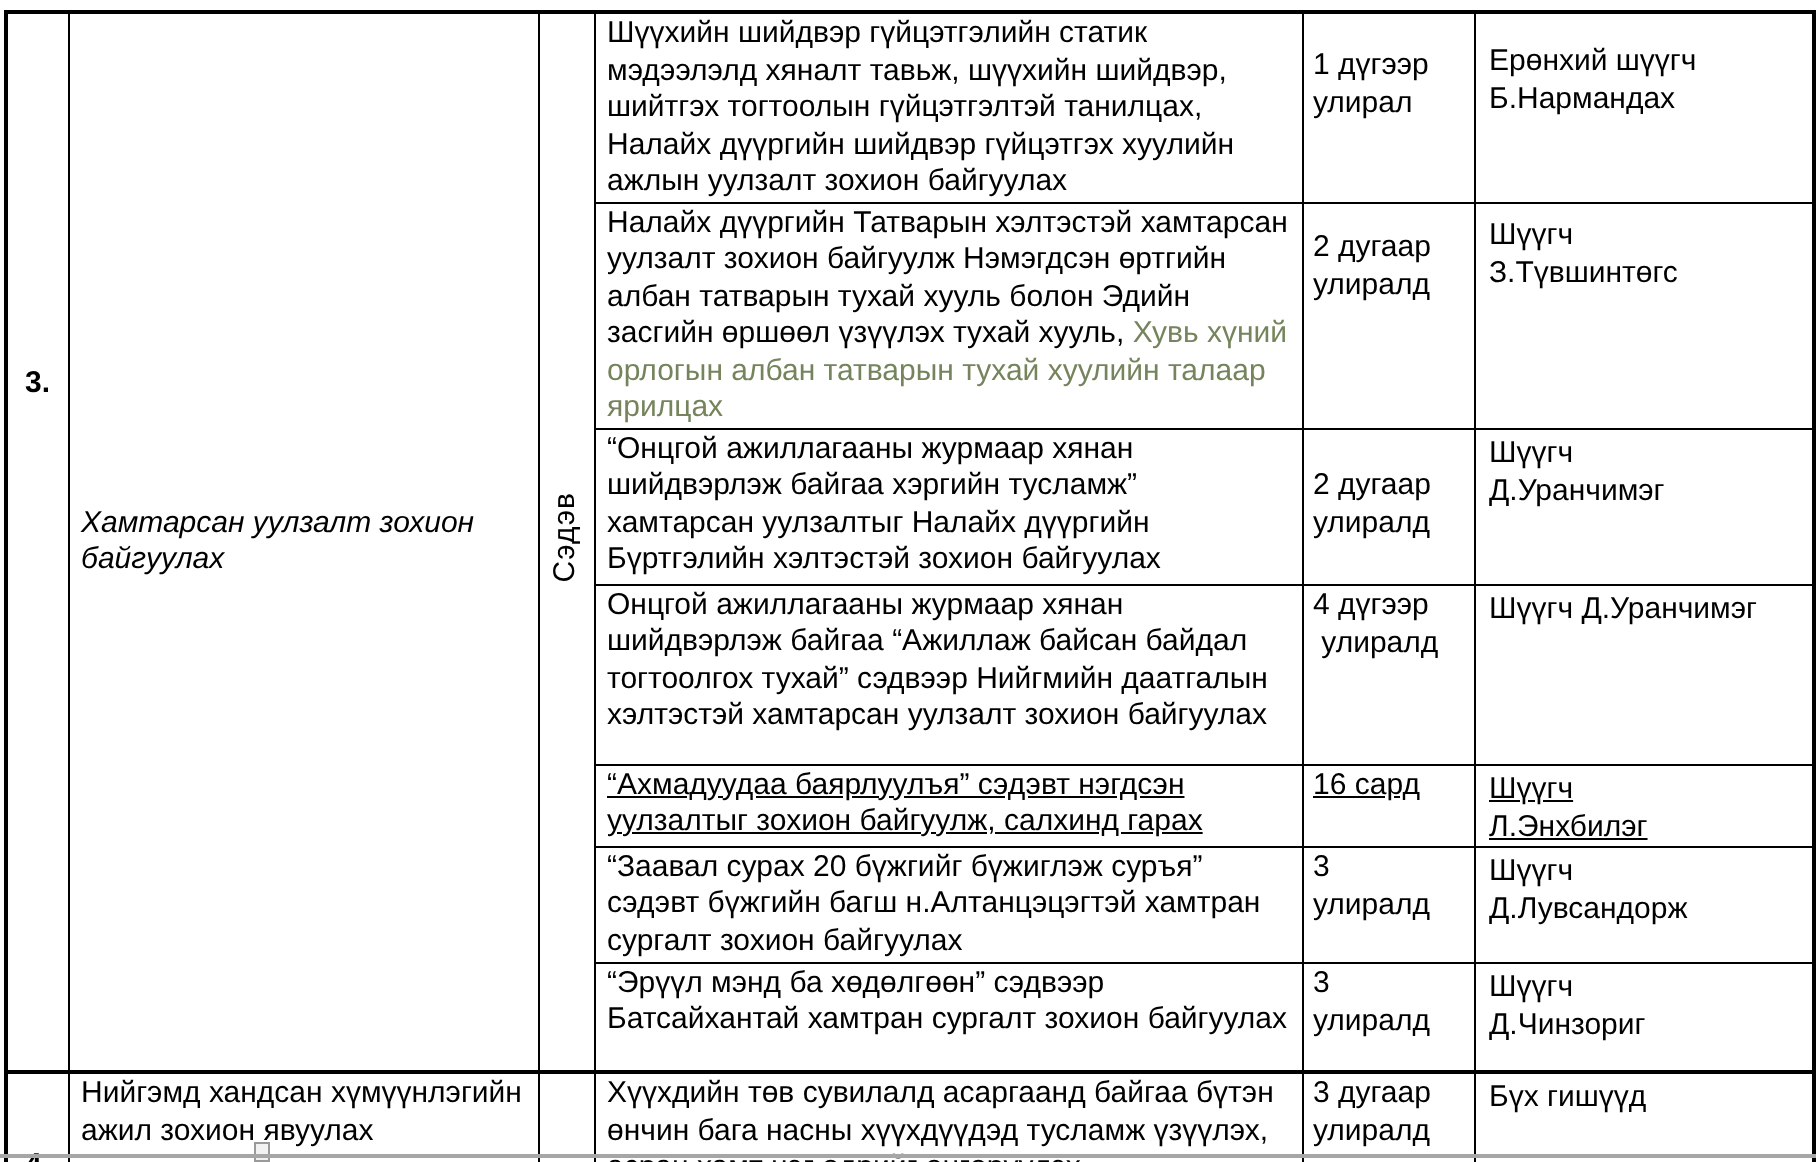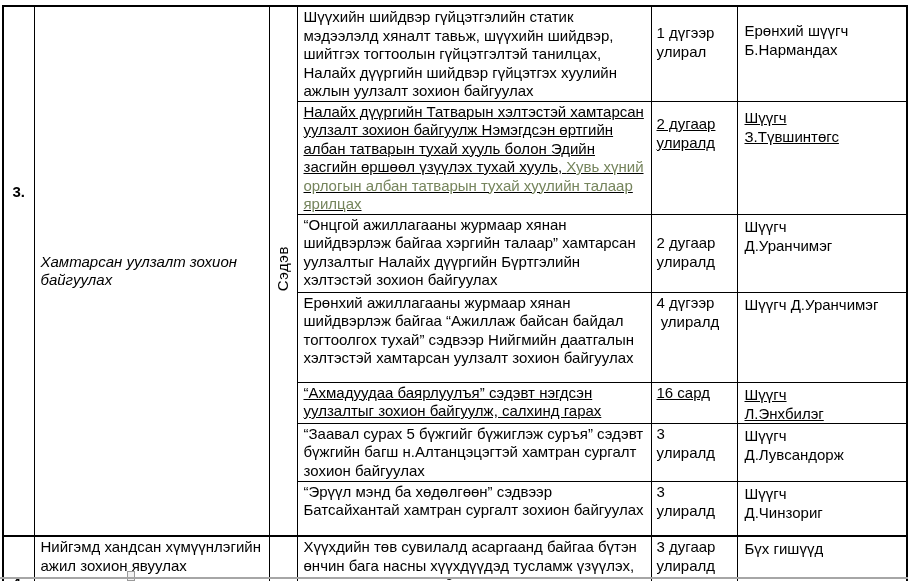--- a/index.html
+++ b/index.html
@@ -23,21 +23,21 @@
   }
   td {
     border: 1px solid #000;
     font-size: 15px;
     line-height: 18.5px;
     vertical-align: top;
     overflow: hidden;
     padding: 1px 5px 0 6px;
   }
   tr.h95  { height: 95px; }
-  tr.h107 { height: 107px; text-decoration: underline; }
+  tr.h107 { height: 107px; }
   tr.h78  { height: 78px; }
   tr.h90  { height: 90px; }
   tr.h35  { height: 35px; text-decoration: underline; }
   tr.h58  { height: 58px; }
   tr.h55  { height: 55px; }
   tr.h48  { height: 48px; }
   tr.section4 td { border-top: 2px solid #000; }
 
   td.num {
     font-weight: bold;
@@ -118,40 +118,40 @@
 Б.Нармандах</td>
       </tr>
       <tr class="h107">
         <td class="content"><span>Налайх дүүргийн Татварын хэлтэстэй хамтарсан уулзалт зохион байгуулж Нэмэгдсэн өртгийн албан татварын тухай хууль болон Эдийн засгийн өршөөл үзүүлэх тухай хууль, </span><span class="green" style="color: rgb(117, 132, 92);">Хувь хүний орлогын албан татварын тухай хуулийн талаар ярилцах</span></td>
         <td class="period pt12">2 дугаар
 улиралд</td>
         <td class="person pt6">Шүүгч
 З.Түвшинтөгс</td>
       </tr>
       <tr class="h78">
-        <td class="content"><span>“Онцгой ажиллагааны журмаар хянан шийдвэрлэж байгаа хэргийн талаар” хамтарсан уулзалтыг Налайх дүүргийн Бүртгэлийн хэлтэстэй зохион байгуулах</span></td>
+        <td class="content"><span>“Онцгой ажиллагааны журмаар хянан шийдвэрлэж байгаа хэргийн тусламж” хамтарсан уулзалтыг Налайх дүүргийн Бүртгэлийн хэлтэстэй зохион байгуулах</span></td>
         <td class="period pt18">2 дугаар
 улиралд</td>
         <td class="person pt2">Шүүгч
 Д.Уранчимэг</td>
       </tr>
       <tr class="h90">
-        <td class="content"><span>Ерөнхий ажиллагааны журмаар хянан шийдвэрлэж байгаа “Ажиллаж байсан байдал тогтоолгох тухай” сэдвээр Нийгмийн даатгалын хэлтэстэй хамтарсан уулзалт зохион байгуулах</span></td>
+        <td class="content"><span>Онцгой ажиллагааны журмаар хянан шийдвэрлэж байгаа “Ажиллаж байсан байдал тогтоолгох тухай” сэдвээр Нийгмийн даатгалын хэлтэстэй хамтарсан уулзалт зохион байгуулах</span></td>
         <td class="period">4 дүгээр
 &nbsp;улиралд</td>
         <td class="person">Шүүгч Д.Уранчимэг</td>
       </tr>
       <tr class="h35">
         <td class="content"><span>“Ахмадуудаа баярлуулъя” сэдэвт нэгдсэн уулзалтыг зохион байгуулж, салхинд гарах</span></td>
         <td class="period">16 сард</td>
         <td class="person">Шүүгч
 Л.Энхбилэг</td>
       </tr>
       <tr class="h58">
-        <td class="content"><span>“Заавал сурах 5 бүжгийг бүжиглэж суръя” сэдэвт бүжгийн багш н.Алтанцэцэгтэй хамтран сургалт зохион байгуулах</span></td>
+        <td class="content"><span>“Заавал сурах 20 бүжгийг бүжиглэж суръя” сэдэвт бүжгийн багш н.Алтанцэцэгтэй хамтран сургалт зохион байгуулах</span></td>
         <td class="period">3
 улиралд</td>
         <td class="person">Шүүгч
 Д.Лувсандорж</td>
       </tr>
       <tr class="h55">
         <td class="content"><span>“Эрүүл мэнд ба хөдөлгөөн” сэдвээр Батсайхантай хамтран сургалт зохион байгуулах</span></td>
         <td class="period">3
 улиралд</td>
         <td class="person">Шүүгч

